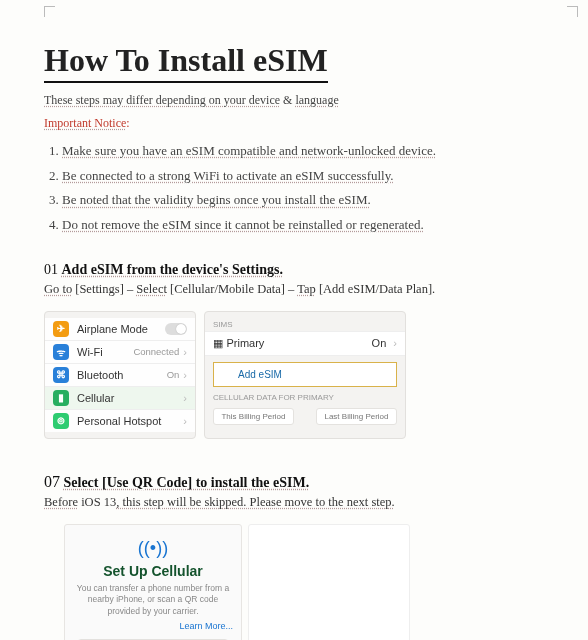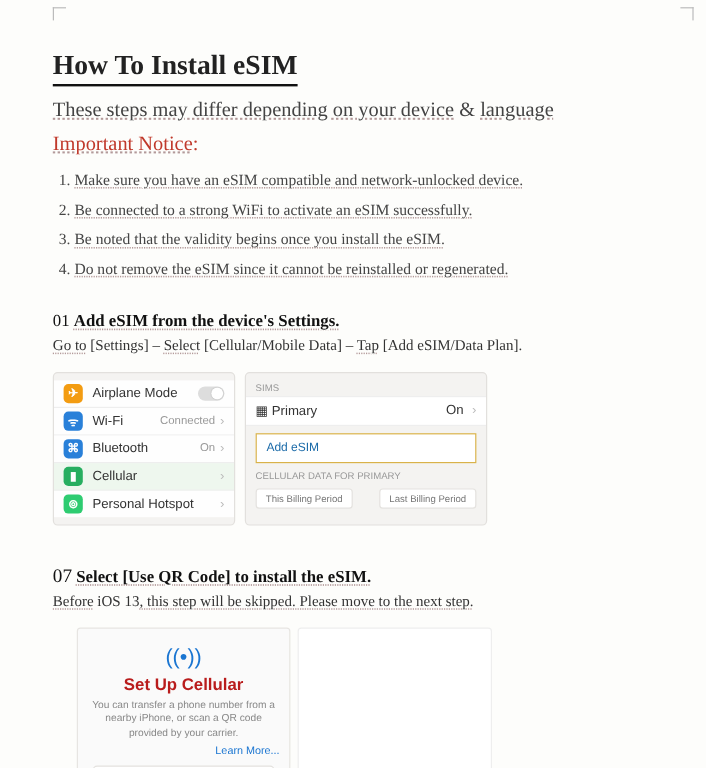--- a/index.html
+++ b/index.html
@@ -1,21 +1,21 @@
 <!DOCTYPE html>
 <html><head>
 <meta charset="utf-8">
 <style>
 html,body{margin:0;padding:0;background:#fdfdfb;font-family:Georgia,'Times New Roman',serif;color:#222;}
 .page{width:588px;margin:0 auto;padding:24px 44px 40px;box-sizing:border-box;position:relative;}
 .crop-tl,.crop-tr{position:absolute;top:6px;width:10px;height:10px;border-color:#bbb;}
 .crop-tl{left:44px;border-left:1px solid #bbb;border-top:1px solid #bbb;}
 .crop-tr{right:10px;border-right:1px solid #bbb;border-top:1px solid #bbb;}
-h1{font-size:23px;font-weight:700;margin:18px 0 6px;border-bottom:2px solid #111;display:inline-block;padding-bottom:2px;}
-.sub{font-size:17px;color:#444;margin:4px 0 8px;}
+h1{font-size:32px;font-weight:700;margin:18px 0 6px;border-bottom:2px solid #111;display:inline-block;padding-bottom:2px;}
+.sub{font-size:12px;color:#444;margin:4px 0 8px;}
 .ud{text-decoration:underline dotted #b39a9a;text-underline-offset:2px;}
 .red{color:#c0392b;}
 ol.notice{margin:4px 0 24px 18px;padding:0;font-size:13px;line-height:1.9;}
 ol.notice li{color:#444;}
 .sect-title{font-size:14px;font-weight:400;margin:10px 0 4px;color:#111;}
 .sect-title .num{font-weight:400;}
 .b{font-weight:700;}
 .step-sub{font-size:12.5px;color:#333;margin:0 0 14px;}
 
 .shot1{display:flex;gap:8px;margin:10px 0 34px;}
@@ -26,28 +26,28 @@
 .ic{width:16px;height:16px;border-radius:4px;margin-right:8px;display:flex;align-items:center;justify-content:center;color:#fff;font-size:10px;font-weight:700;}
 .ic-o{background:#f39c12;} .ic-b{background:#2980d9;} .ic-g{background:#27ae60;} .ic-c{background:#2ecc71;}
 .row .lbl{flex:1;}
 .row .rt{color:#999;font-size:9.5px;}
 .chev{color:#bbb;margin-left:4px;}
 .toggle{width:22px;height:12px;border-radius:6px;background:#ddd;position:relative;}
 .toggle::after{content:"";position:absolute;width:10px;height:10px;border-radius:50%;background:#fff;top:1px;right:1px;box-shadow:0 0 1px rgba(0,0,0,.3);}
 .p2{width:200px;padding:4px 0;}
 .p2 .hdr{font-size:8px;color:#999;padding:4px 8px 2px;text-transform:uppercase;}
 .cell{background:#fff;padding:5px 8px;border-top:1px solid #eee;border-bottom:1px solid #eee;display:flex;justify-content:space-between;align-items:center;gap:38px;}
-.add{border:1px solid #d9b24a;color:#1a6aa8;padding:6px 8px;margin:6px 8px 2px;background:#fff;font-size:10px;}
+.add{border:1px solid #d9b24a;color:#1a6aa8;padding:6px 24px;margin:6px 8px 2px;background:#fff;font-size:10px;}
 .pillrow{display:flex;gap:22px;padding:4px 8px;}
 .pill{flex:1;background:#fff;border:1px solid #e4e2df;border-radius:3px;font-size:8px;color:#777;text-align:center;padding:3px 0;}
 
 .shot2{display:flex;gap:6px;margin:10px 0 20px 20px;}
 .card{width:160px;background:#fafafa;border:1px solid #e7e5e2;border-radius:3px;font-family:-apple-system,Helvetica,Arial,sans-serif;text-align:center;padding:14px 8px 10px;font-size:10px;color:#555;}
 .ant{color:#1a75d1;font-size:18px;line-height:1;}
-.card h3{font-size:14px;font-weight:700;color:#b91c1c;margin:6px 0 4px;}
+.card h3{font-size:14px;font-weight:700;color:#14532d;margin:6px 0 4px;}
 .card p{font-size:8.5px;color:#888;margin:0 0 4px;line-height:1.35;}
 .lm{color:#1a75d1;font-size:9px;text-align:right;}
 .btn{display:flex;align-items:center;gap:6px;background:#fff;border:1px solid #e3e1de;border-radius:4px;padding:5px 7px;margin:8px 4px 0;text-align:left;font-size:9.5px;color:#333;}
 .blank{width:160px;background:#fff;border:1px solid #eee;border-radius:3px;}
 </style>
 </head>
 <body>
 
 <div class="page">
   <div class="crop-tl"></div><div class="crop-tr"></div>

